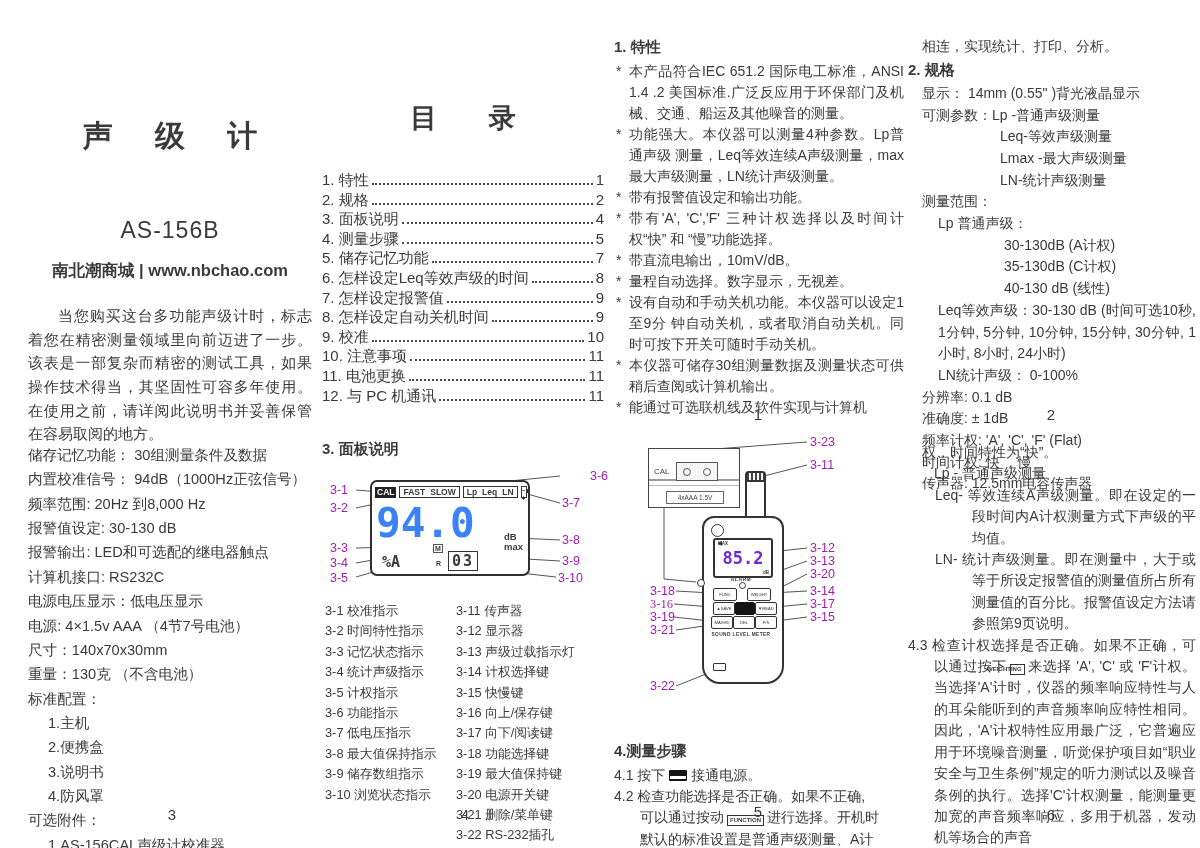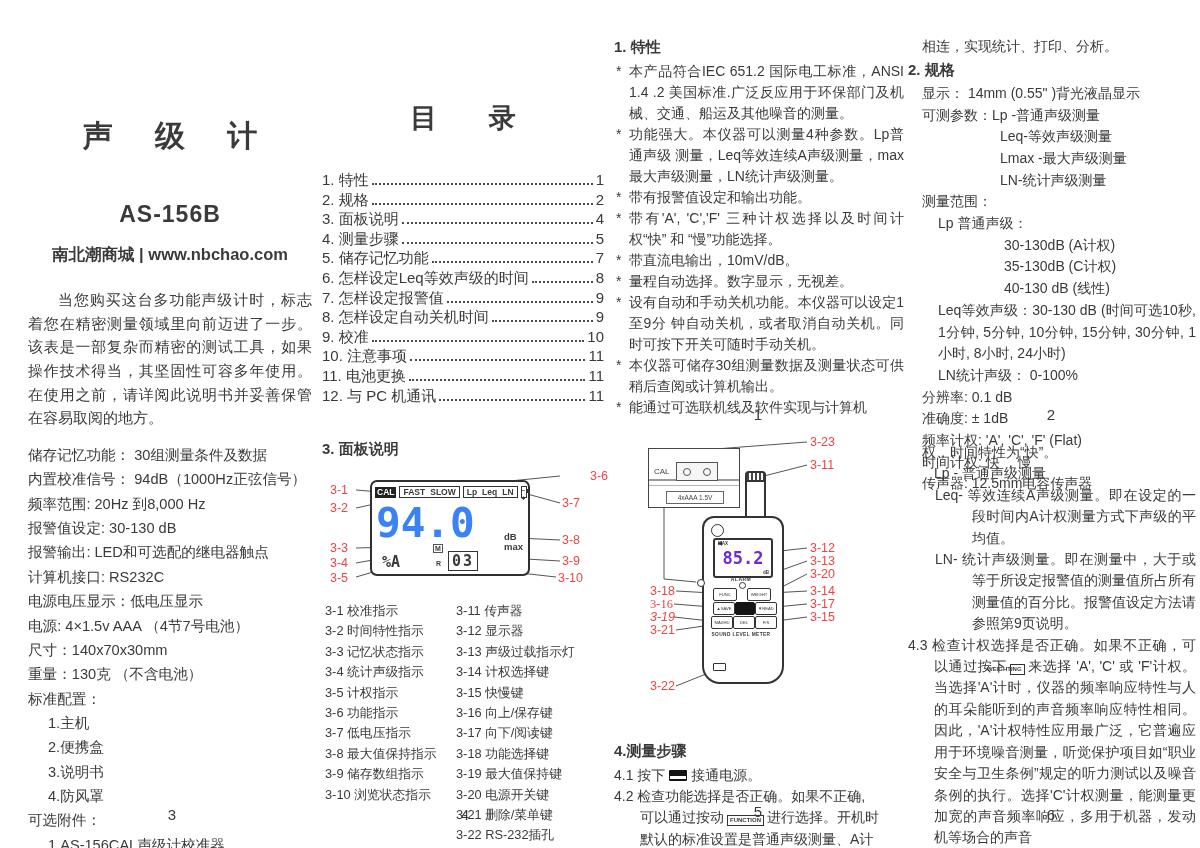--- a/index.html
+++ b/index.html
@@ -3,21 +3,21 @@
 <meta charset="utf-8">
 <style>
   html,body{margin:0;padding:0;background:#e8e8e8;}
   .sheet{position:relative;width:1200px;height:848px;background:#ffffff;overflow:hidden;
          font-family:"Liberation Sans",sans-serif;color:#3a3a3a;}
   .abs{position:absolute;}
 
   
   .c1top{left:28px;top:88px;width:284px;}
   .doc-title{margin-top:28px;text-align:center;font-size:30px;font-weight:bold;letter-spacing:17px;padding-left:17px;}
-  .doc-model{margin-top:44px;text-align:center;font-size:23px;font-weight:bold;letter-spacing:1px;}
+  .doc-model{margin-top:60px;text-align:center;font-size:23px;font-weight:normal;letter-spacing:1px;}
   .doc-vendor{margin-top:16px;text-align:center;font-size:16.5px;font-weight:bold;}
   .doc-intro{margin-top:22px;font-size:15px;line-height:1.58;text-align:justify;text-indent:2em;}
 
   
   .c1bot{left:28px;top:443px;width:288px;font-size:14.6px;line-height:1.67;}
   .ind1{padding-left:20px;}
 
   
   .c2top{left:322px;top:88px;width:282px;}
   .toc-head{margin-top:12px;text-align:center;font-size:27px;font-weight:bold;letter-spacing:22px;padding-left:22px;}
@@ -36,21 +36,21 @@
   .chip-inv{background:#222;color:#fff;padding:0 2px;line-height:11px;}
   .chip-box{border:1px solid #333;padding:0 3px;line-height:10px;display:flex;gap:5px;}
   .lcd-batt{margin-left:auto;position:relative;width:19px;height:10px;border:1.2px solid #333;font-size:6.5px;line-height:8px;text-align:center;letter-spacing:1px;}
   .lcd-batt::after{content:"";position:absolute;right:-3px;top:2px;width:2px;height:4px;background:#333;}
   .lcd-value{position:absolute;left:4px;top:17px;font-family:"DejaVu Sans Mono",monospace;font-weight:bold;font-size:41px;letter-spacing:0px;color:#3b82f6;}
   .lcd-unit{position:absolute;right:5px;top:50px;font-size:9.5px;font-weight:bold;line-height:1.05;}
   .lcd-stat{position:absolute;left:10px;bottom:3px;font-family:"DejaVu Sans Mono",monospace;font-weight:bold;font-size:15px;}
   .lcd-m{position:absolute;left:61px;bottom:21px;font-size:7px;font-weight:bold;border:0.5px solid #555;line-height:7px;padding:0 1px;}
   .lcd-r{position:absolute;left:64px;bottom:7px;font-size:7px;font-weight:bold;}
   .lcd-group{position:absolute;left:76px;bottom:3px;border:1.5px solid #333;padding:0 3px;font-family:"DejaVu Sans Mono",monospace;font-weight:bold;font-size:15px;letter-spacing:2px;}
-  .co{position:absolute;font-size:12.5px;color:#ef4444;white-space:nowrap;}
+  .co{position:absolute;font-size:12.5px;color:#a21caf;white-space:nowrap;}
 
   .panel-labels{left:325px;top:601px;width:285px;display:flex;font-size:12.8px;line-height:20.4px;}
   .pl-left{width:131px;}
   .pl-right{flex:1;}
 
   
   .c3top{left:614px;top:36px;width:290px;font-size:14px;line-height:1.5;}
   .sec-head{font-size:15px;font-weight:bold;margin-bottom:2px;}
   .bul{display:flex;}
   .bul .mk{width:13px;flex:none;padding-left:2px;}
@@ -420,21 +420,21 @@
     <div class="co" style="left:196px;top:5px;">3-23</div>
     <div class="co" style="left:196px;top:28px;">3-11</div>
     <div class="co" style="left:196px;top:111px;">3-12</div>
     <div class="co" style="left:196px;top:124px;">3-13</div>
     <div class="co" style="left:196px;top:137px;">3-20</div>
     <div class="co" style="left:196px;top:154px;">3-14</div>
     <div class="co" style="left:196px;top:167px;">3-17</div>
     <div class="co" style="left:196px;top:180px;">3-15</div>
     <div class="co" style="left:36px;top:154px;">3-18</div>
     <div class="co" style="left:36px;top:167px;font-family:Liberation Serif, serif;">3-16</div>
-    <div class="co" style="left:36px;top:180px;font-style:italic;">3-19</div>
+    <div class="co" style="left:36px;top:180px;">3-19</div>
     <div class="co" style="left:36px;top:193px;">3-21</div>
     <div class="co" style="left:36px;top:249px;">3-22</div>
   </div>
 
   <div class="abs steps">
     <div class="sec-head">4.测量步骤</div>
     <div>
       <span>4.1 按下</span><span class="inline-pwr"></span><span>接通电源。</span>
     </div>
     <div>4.2 检查功能选择是否正确。如果不正确,</div>

